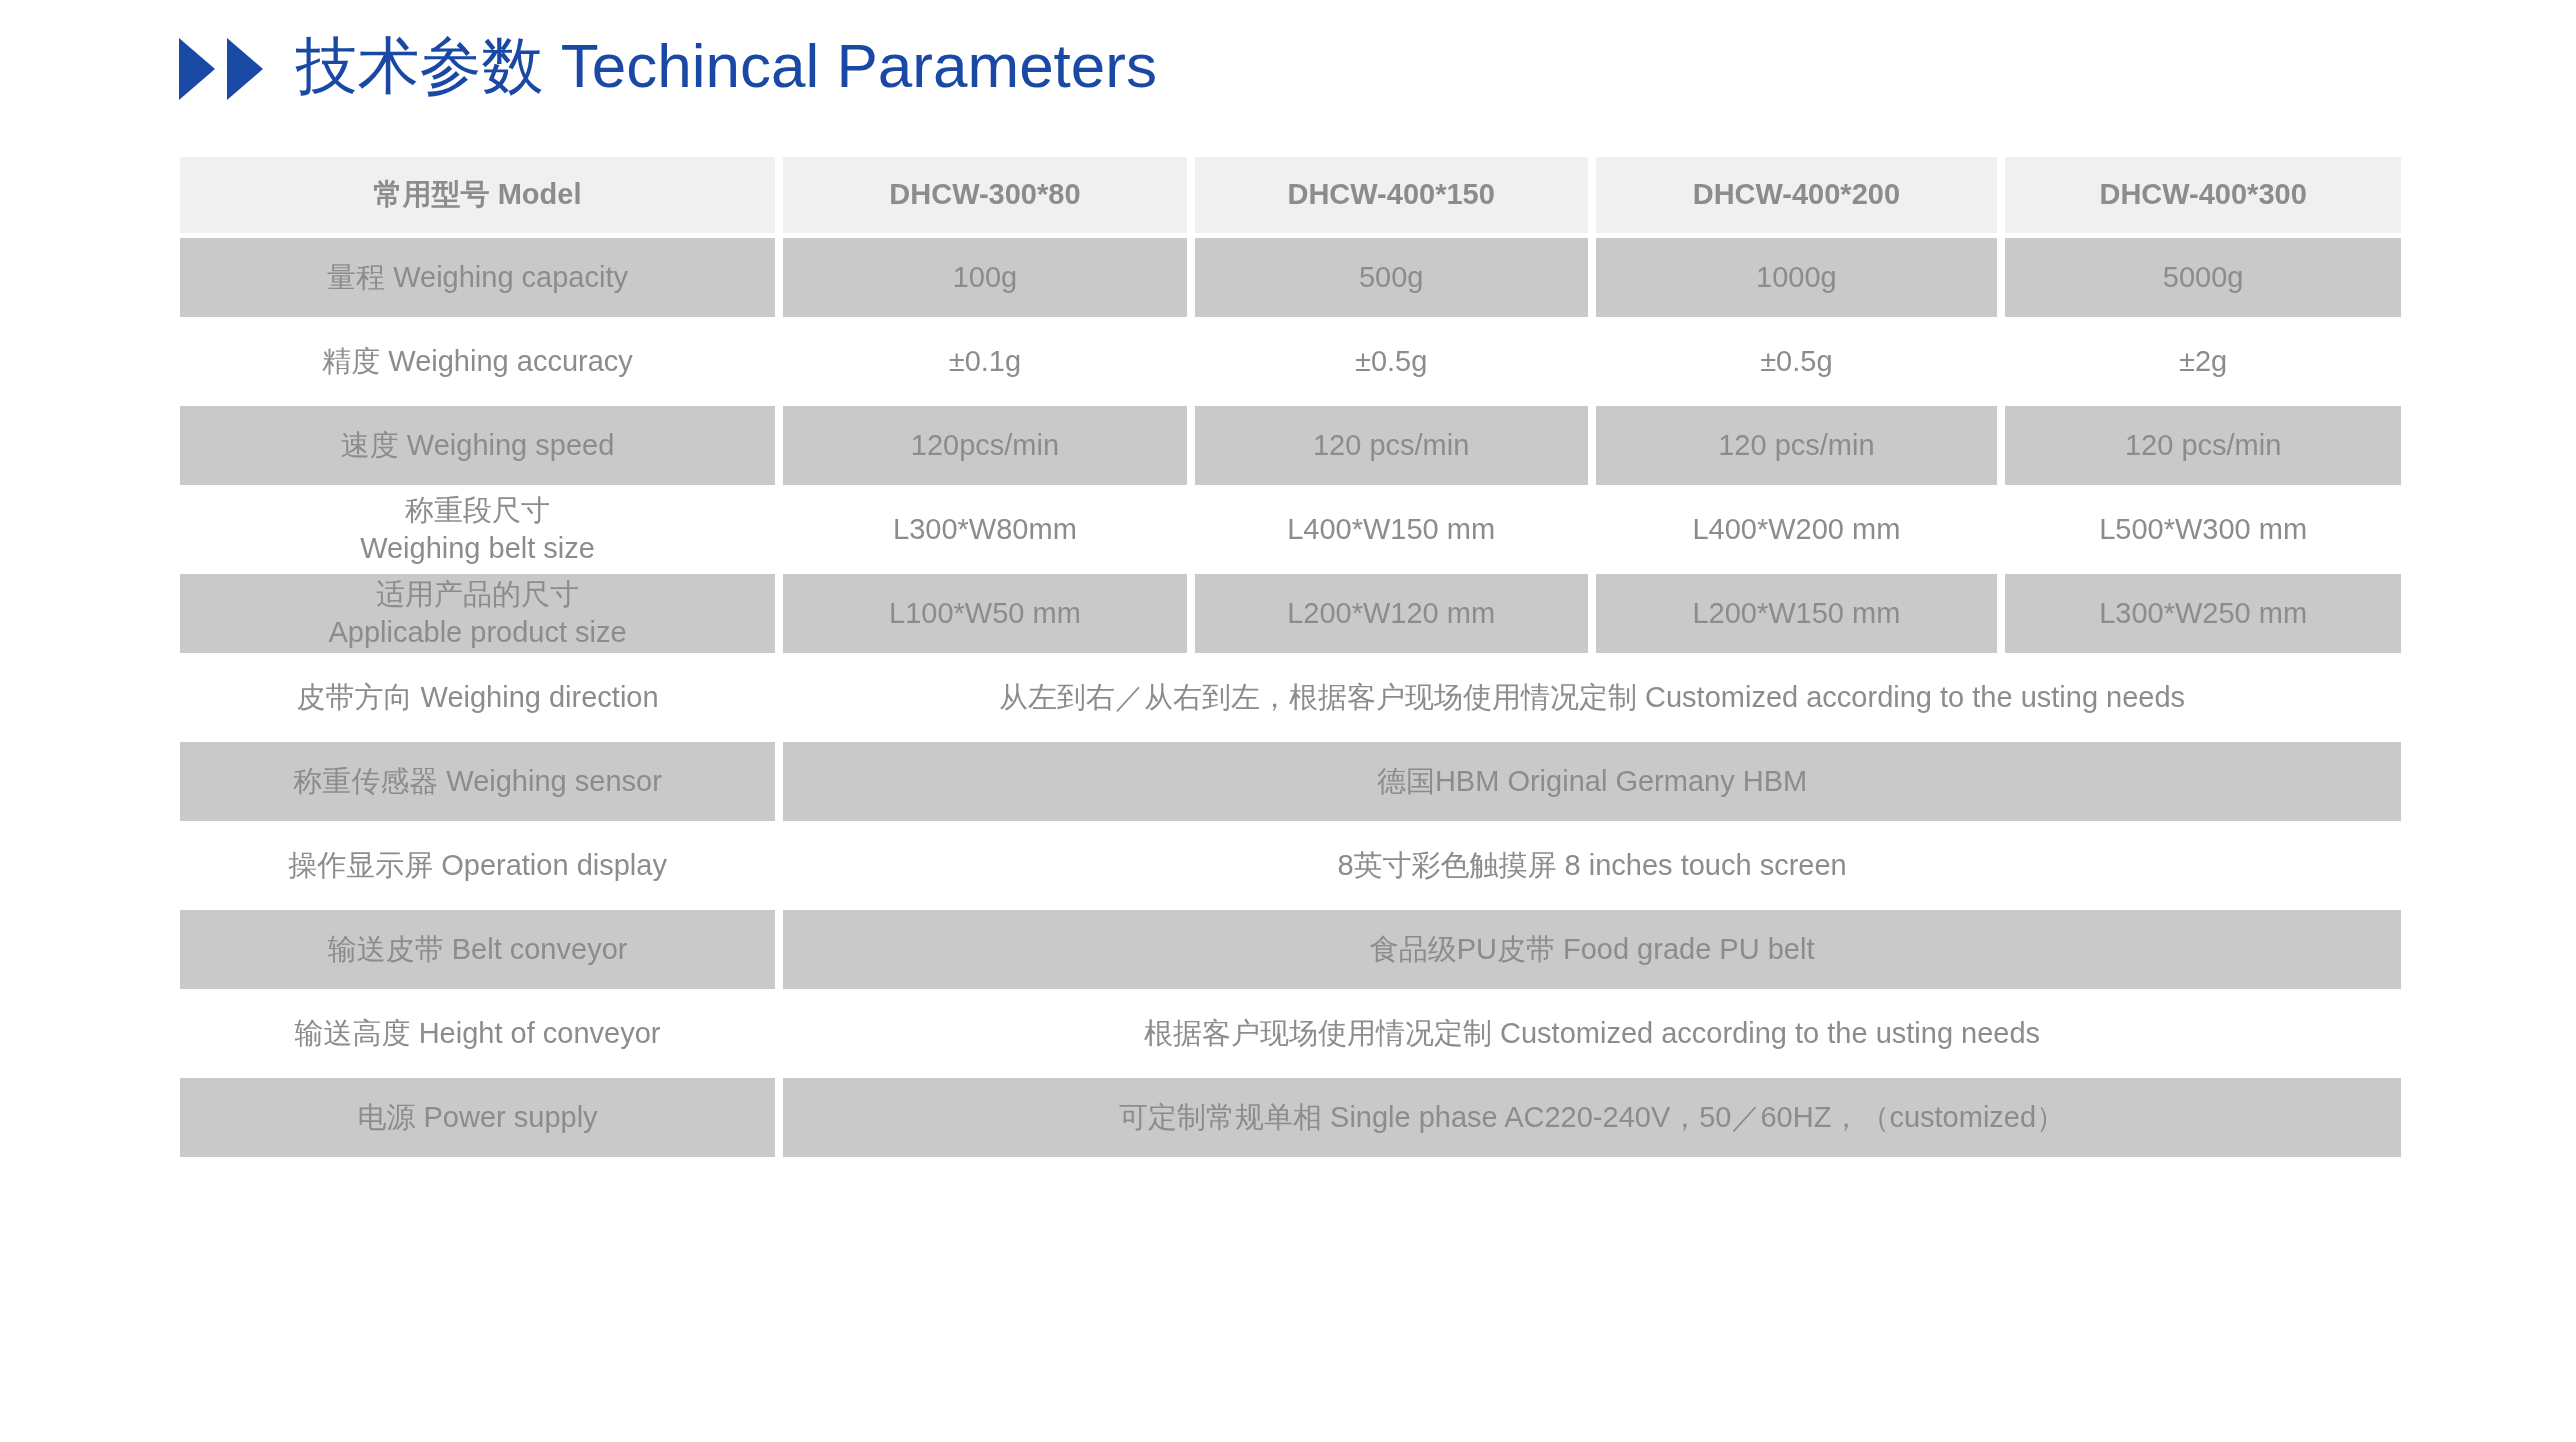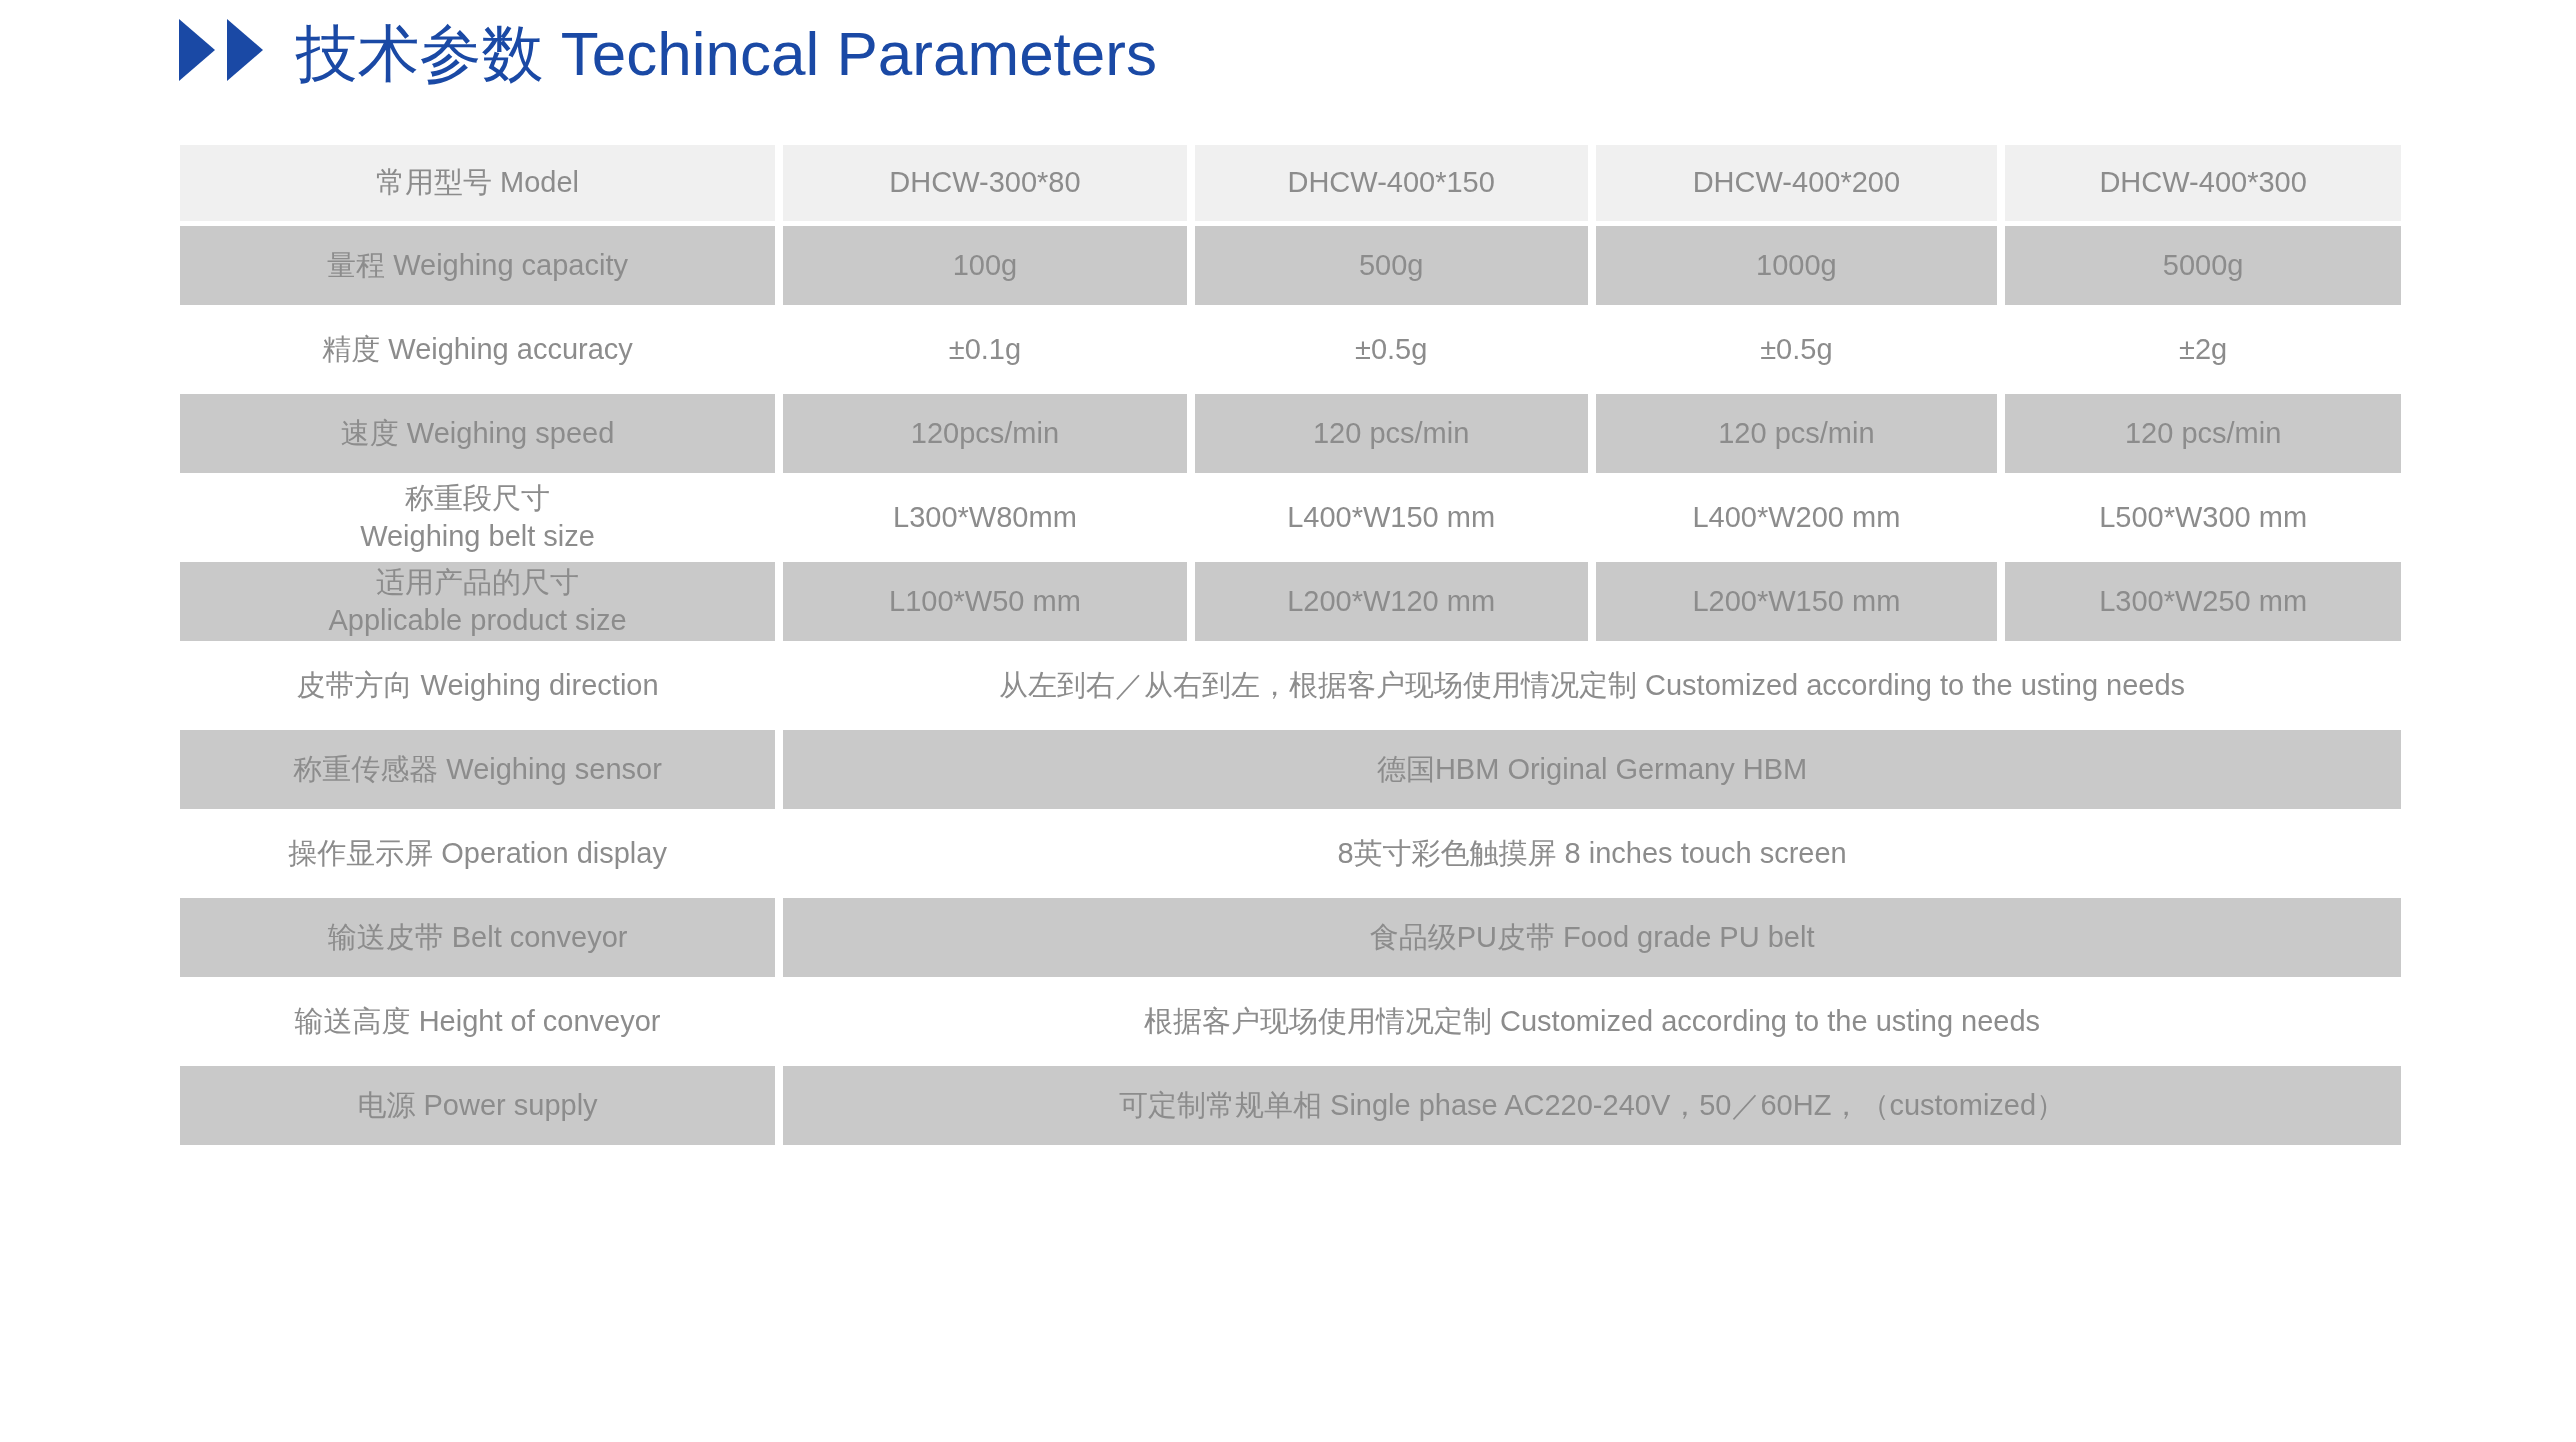--- a/index.html
+++ b/index.html
@@ -12,22 +12,22 @@
   * { box-sizing: border-box; }
   html, body {
     margin: 0; padding: 0;
     width: 2576px; height: 1443px;
     background: var(--page-bg);
     overflow: hidden;
     font-family: "Liberation Sans", "DejaVu Sans", sans-serif;
   }
   .title-row {
     display: flex;
-    align-items: flex-start;
-    margin: 19px 0 0 159px;
+    align-items: flex-end;
+    margin: 31px 0 0 159px;
     height: 69px;
     padding-left: 20px;
   }
   .arrow {
     width: 0; height: 0;
     border-top: 31px solid transparent;
     border-bottom: 31px solid transparent;
     border-left: 36px solid var(--accent);
     margin-right: 12px;
     display: inline-block;
@@ -50,21 +50,21 @@
   table.params th, table.params td {
     text-align: center;
     vertical-align: middle;
     color: var(--text-gray);
     font-size: 29px;
     line-height: 1.3;
     padding: 0 8.6px;
   }
   table.params thead th {
     background: var(--header-cell-bg);
-    font-weight: normal;
+    font-weight: bold;
     height: 76px;
   }
   table.params tbody td { height: 79px; font-weight: 400; }
   table.params tbody tr:nth-child(odd) td { background: var(--gray-row-bg); }
   table.params tbody tr:nth-child(even) td { background: var(--page-bg); }
   td.label { white-space: pre-line; }
 </style>
 </head>
 <body>
 

